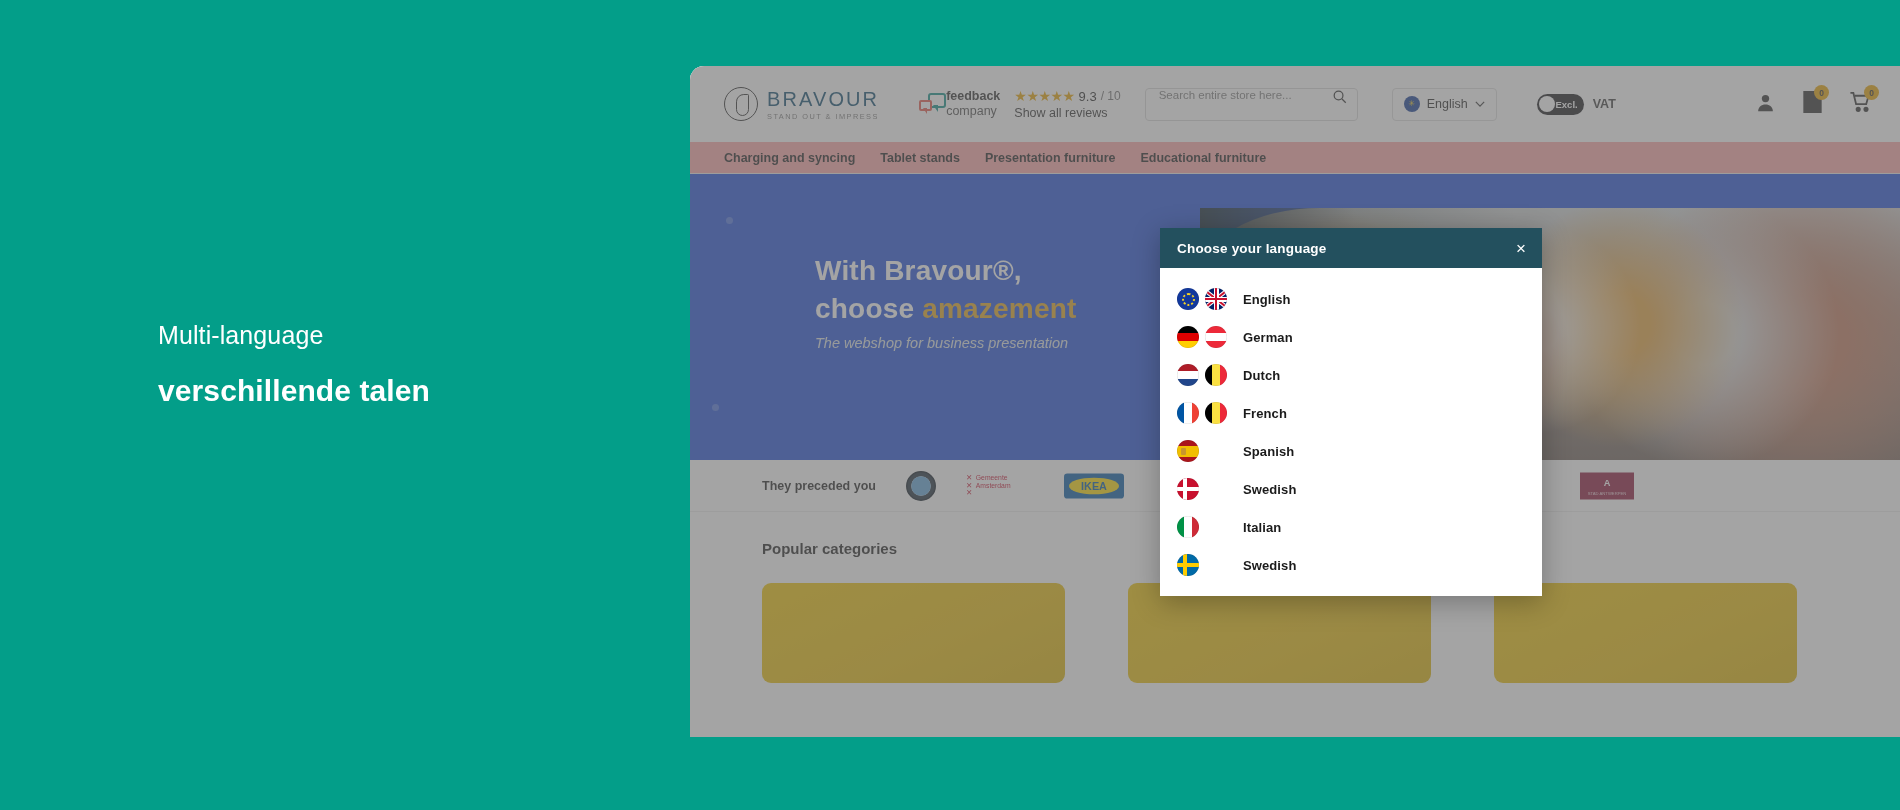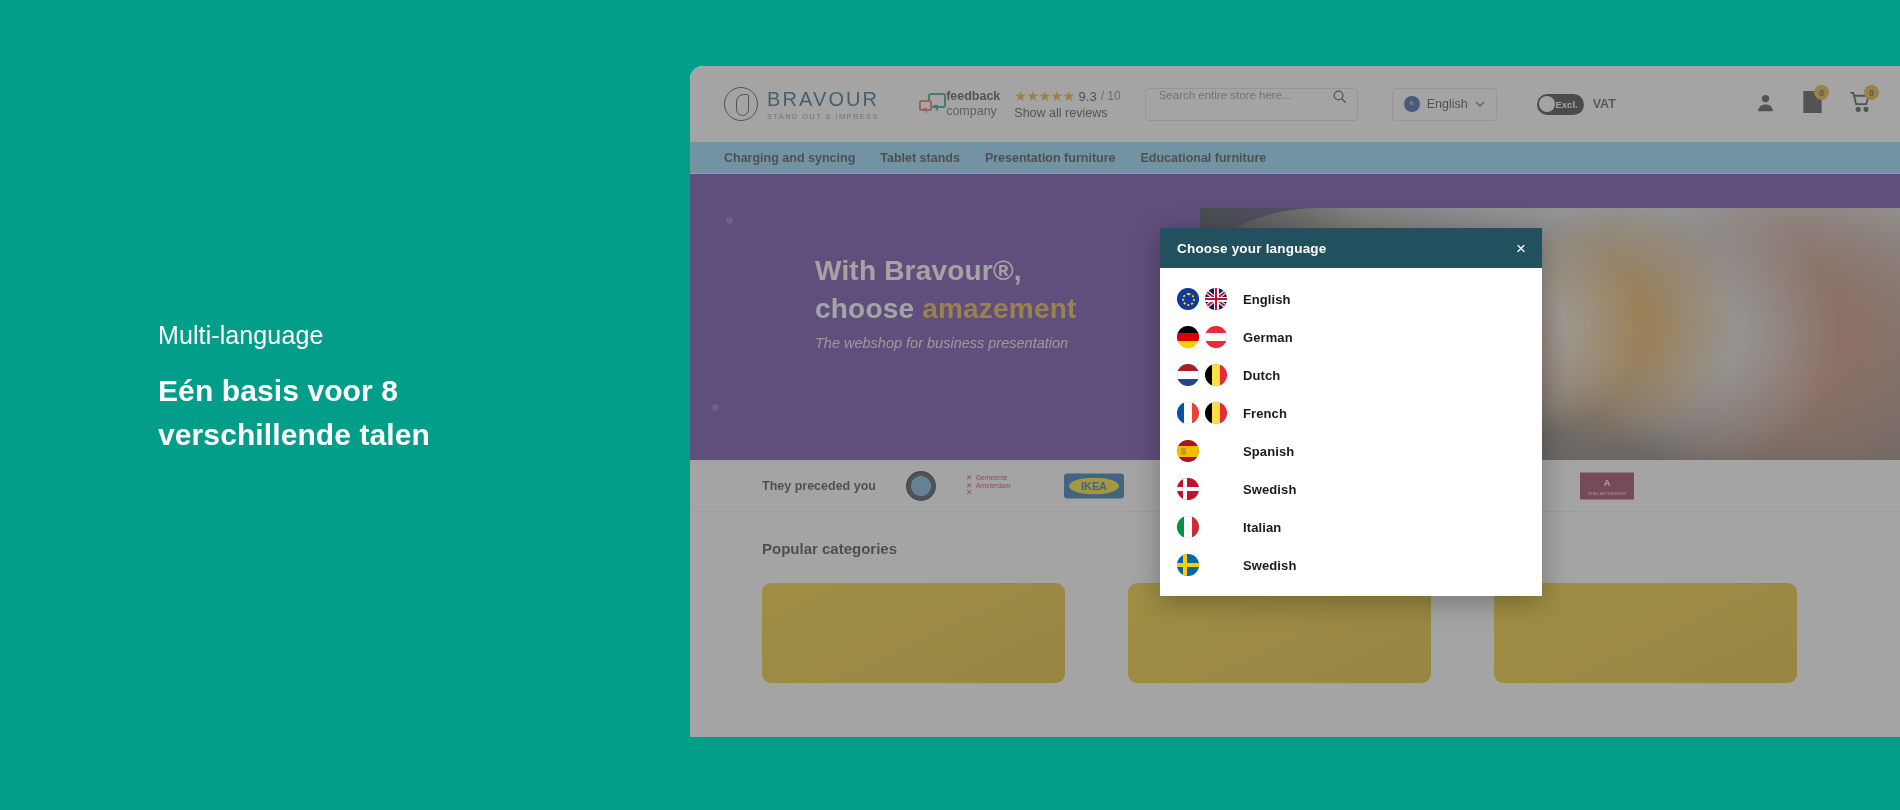--- a/index.html
+++ b/index.html
@@ -168,35 +168,35 @@
     position:absolute; right:-7px; top:-6px;
     width:15px; height:15px; border-radius:50%;
     background:#e8a200; color:#2b2b2b;
     font-size:8.5px; font-weight:700;
     display:flex; align-items:center; justify-content:center;
   }
 
   
   .site-nav {
     position:relative; z-index:5;
-    height:32px; background:#7dd3fc;
+    height:32px; background:#fca5a5;
     display:flex; align-items:center; gap:25px;
     padding-left:34px;
     border-bottom:1px solid #ececec;
   }
   .site-nav a {
     font-size:12.5px; color:#1e1e1e; font-weight:700;
     text-decoration:none; cursor:pointer;
   }
 
   
   .hero {
     position:relative;
     height:286px;
-    background:#4c1d95;
+    background:#1d4ed8;
     overflow:hidden;
   }
   .hero .photo {
     position:absolute; right:0; top:34px; bottom:0; width:700px;
     background:
       radial-gradient(circle at 12% 60%, #c97b3a 0 5%, transparent 26%),
       radial-gradient(circle at 24% 52%, #e0c36a 0 5%, transparent 24%),
       radial-gradient(circle at 36% 58%, #b9603f 0 5%, transparent 25%),
       radial-gradient(circle at 48% 48%, #f0e3d3 0 6%, transparent 27%),
       radial-gradient(circle at 60% 46%, #e5a23c 0 7%, transparent 28%),
@@ -317,21 +317,20 @@
   .f-se .cv { position:absolute; left:0; top:9px; width:22px; height:4px; background:#FECC00; }
   .f-se .ch { position:absolute; left:6px; top:0; width:4px; height:22px; background:#FECC00; }
   .f-it { background:linear-gradient(90deg,#009246 0 33.3%, #fff 33.3% 66.6%, #CE2B37 66.6% 100%); }
 </style>
 </head>
 <body>
 
 <div id="promo">
   <div class="eyebrow">Multi-language</div>
   <div class="headline">
-    <div>Eén basis voor 8</div>
     <div>verschillende talen</div>
   </div>
 </div>
 
 <div id="panel">
 
   <div class="site-header">
 
     <div class="logo-wrap">
       <div class="logo-mark"></div>

